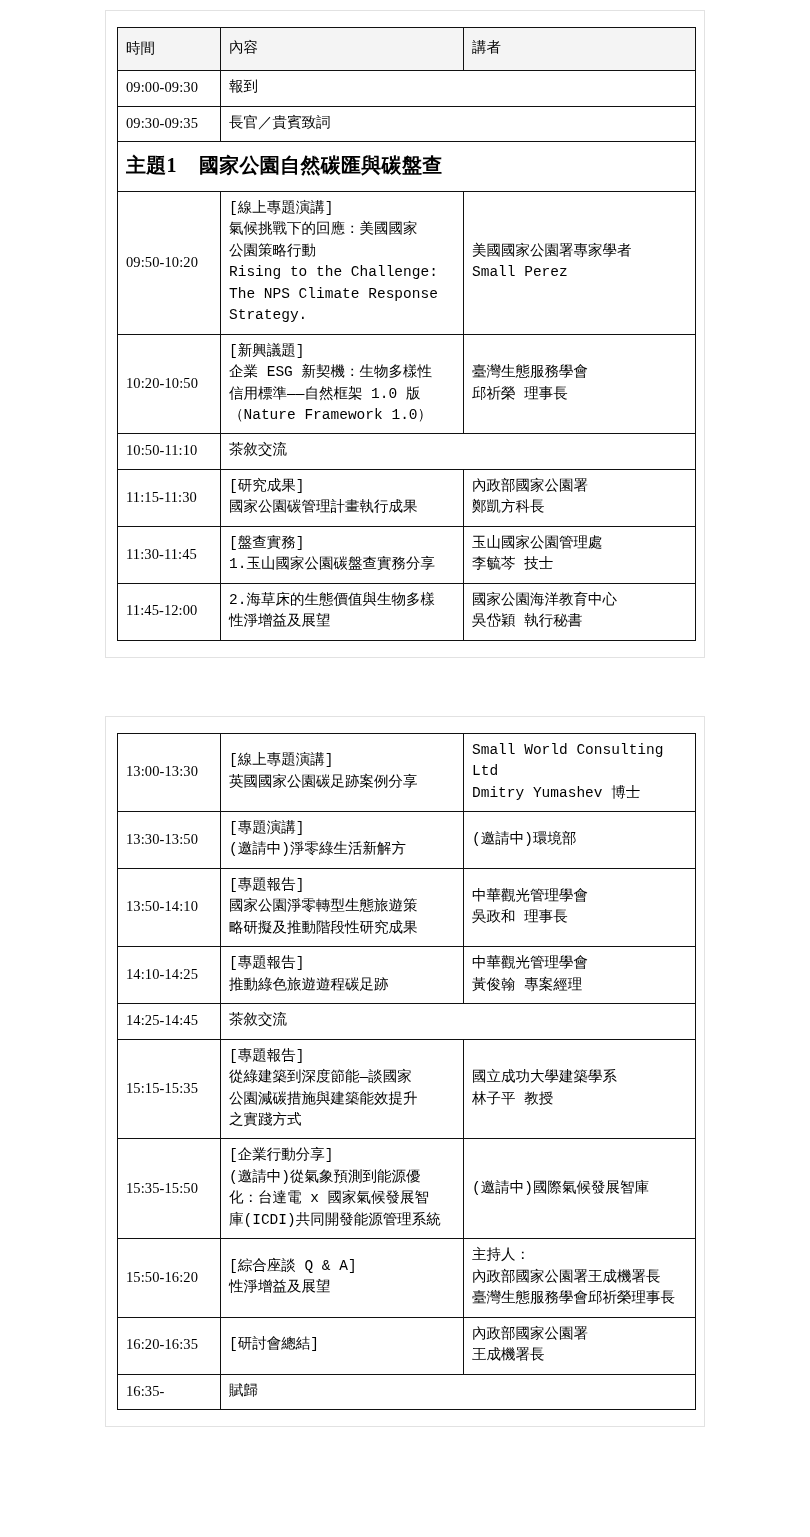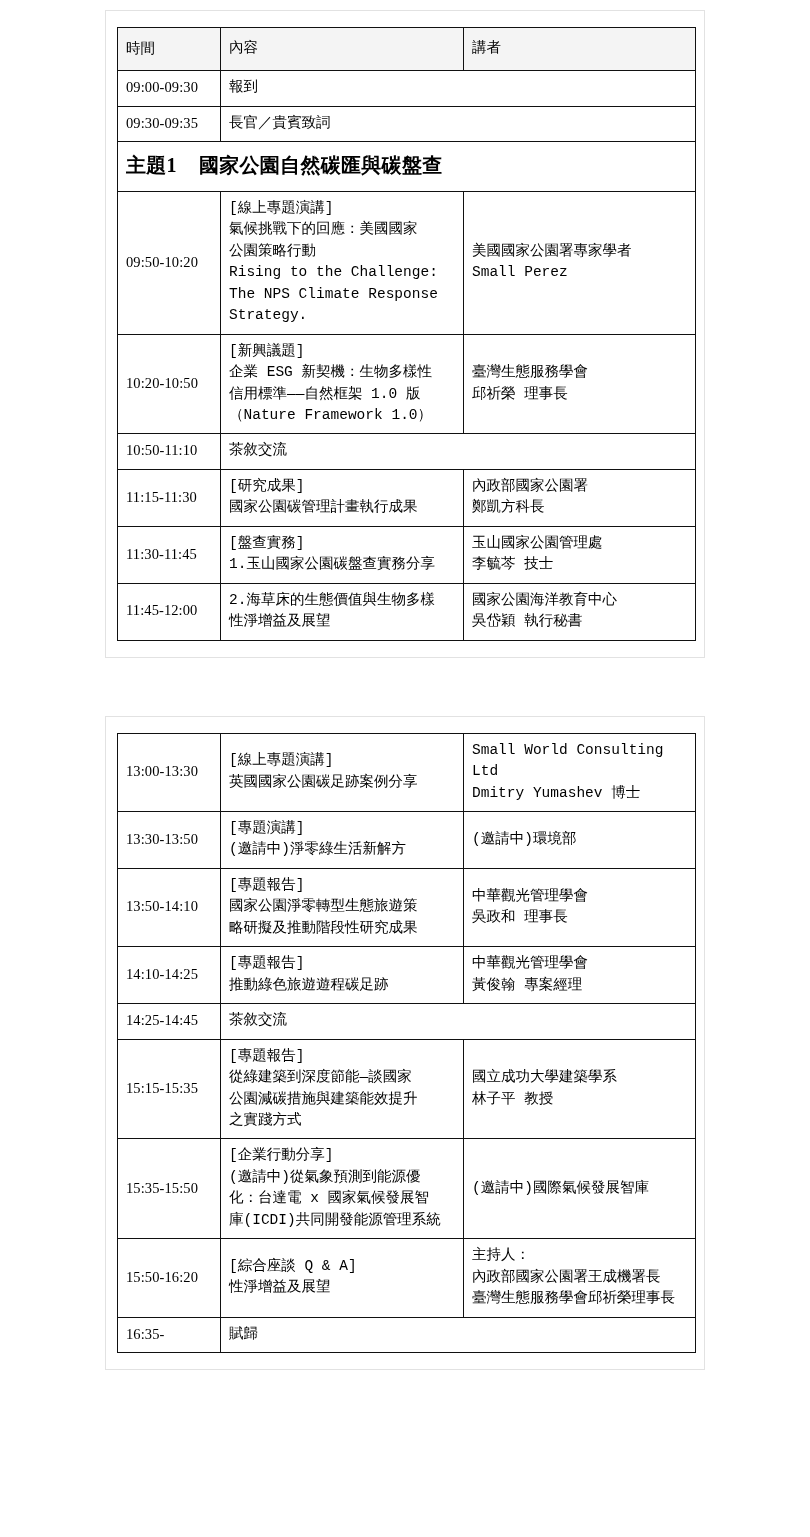--- a/index.html
+++ b/index.html
@@ -270,20 +270,30 @@
             <span class="ln">[綜合座談 Q &amp; A]</span>
             <span class="ln">性淨增益及展望</span>
           </td>
           <td class="speaker">
             <span class="ln">主持人：</span>
             <span class="ln">內政部國家公園署王成機署長</span>
             <span class="ln">臺灣生態服務學會邱祈榮理事長</span>
           </td>
         </tr>
         <tr class="item-row">
+          <td class="time">16:20-16:35</td>
+          <td class="content">
+            <span class="ln">[研討會總結]</span>
+          </td>
+          <td class="speaker">
+            <span class="ln">內政部國家公園署</span>
+            <span class="ln">王成機署長</span>
+          </td>
+        </tr>
+        <tr class="item-row">
           <td class="time">16:35-</td>
           <td class="content" colspan="2">
             <span class="ln">賦歸</span>
           </td>
         </tr>
       </tbody>
   </table>
 </div>
 
 </body></html>

